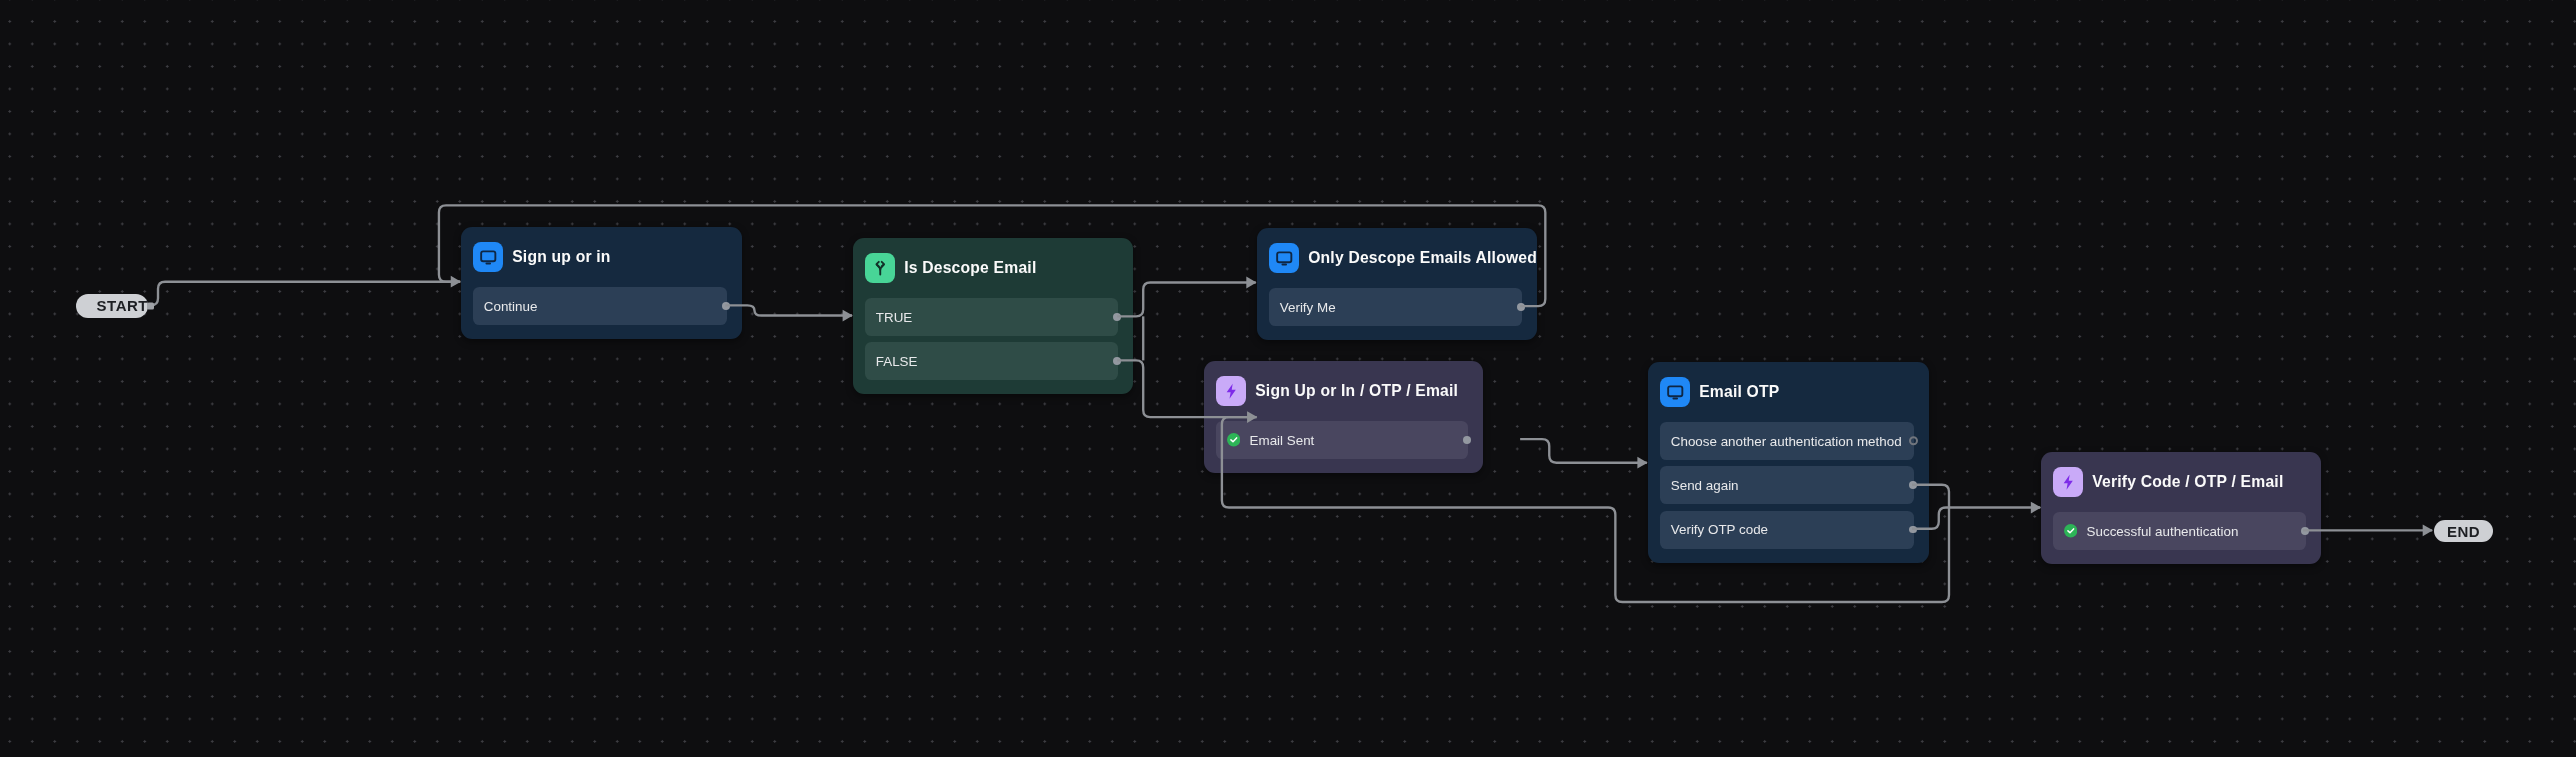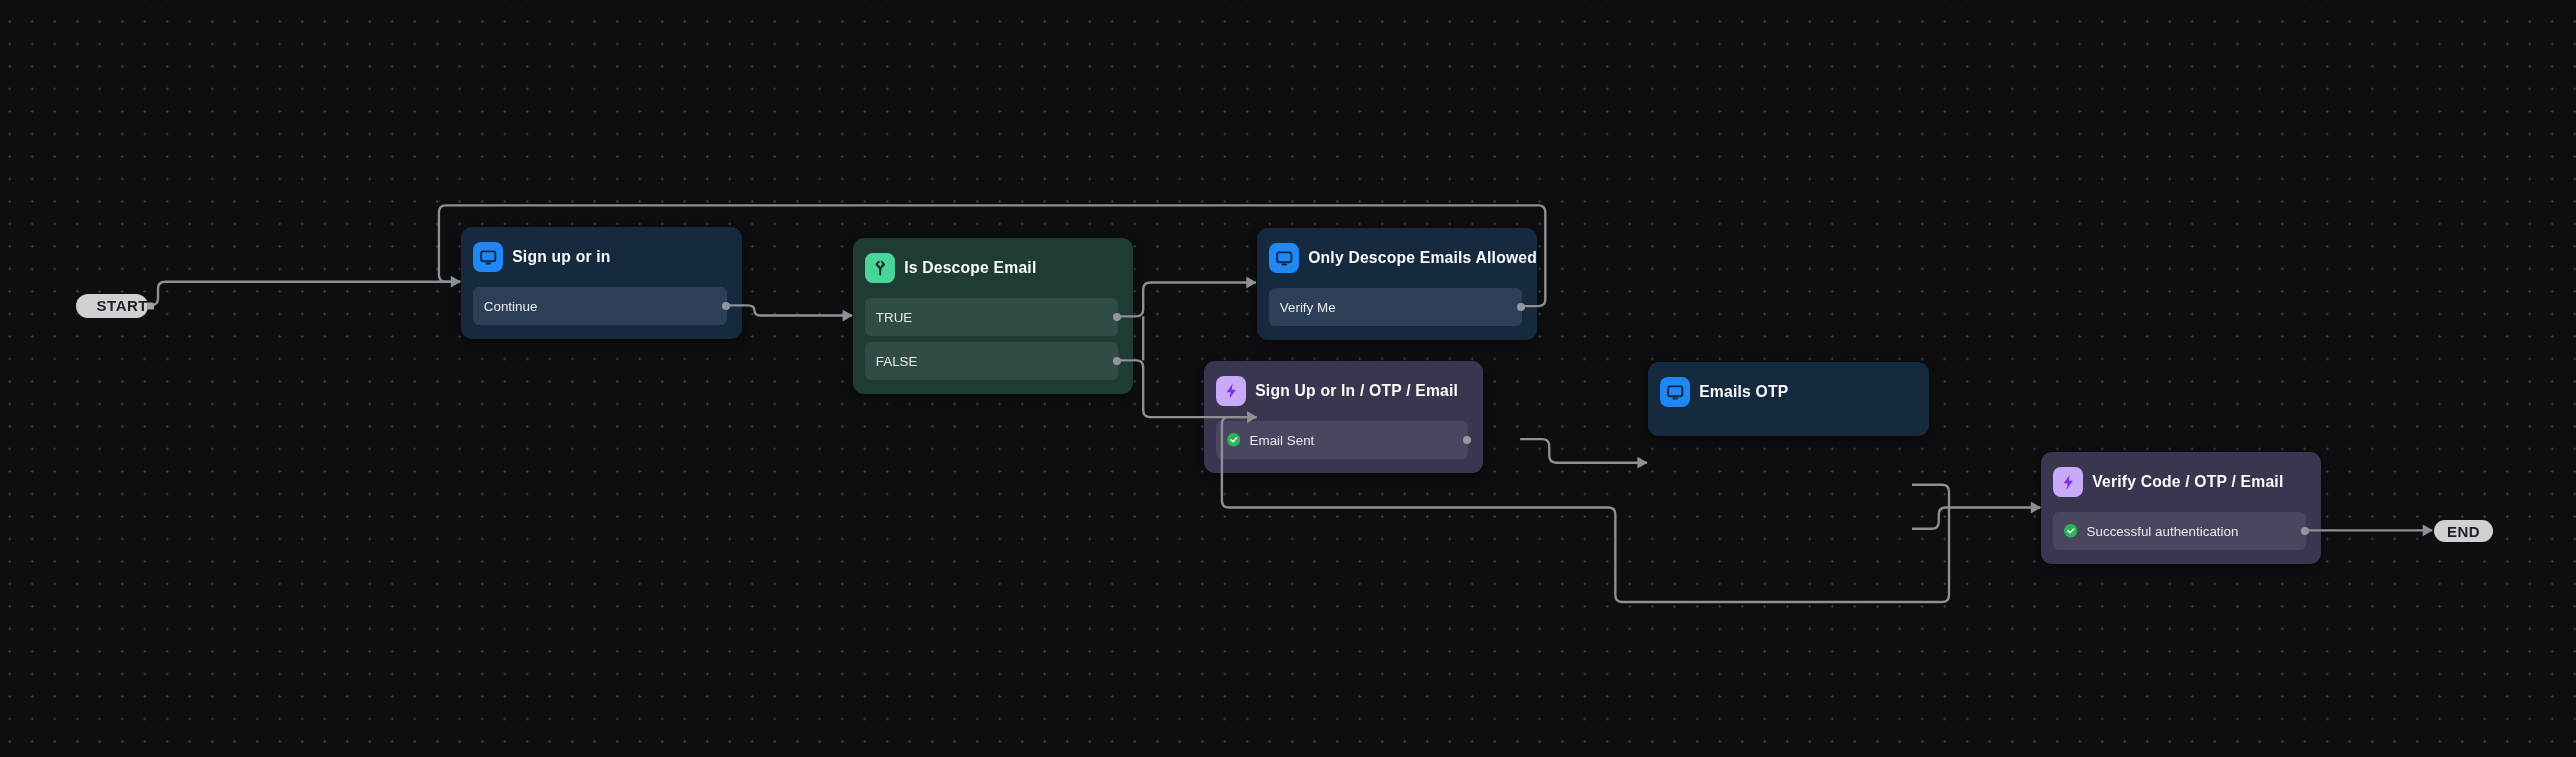--- a/index.html
+++ b/index.html
@@ -185,21 +185,35 @@
   </div>
 
   <div class="node" style="left: 1648px; top: 362px; width: 281px; --node-bg: #15293f; --row-bg: #2c3f56; --icon-bg: #1f88f6; --icon-fg: #0e2745;">
     <div class="node-header">
       <span class="node-icon">
         <svg width="20.5" height="20.5" viewBox="0 0 26 26" fill="none">
           <rect x="4" y="5.5" width="18" height="12.5" rx="2.5" stroke="var(--icon-fg)" stroke-width="2.4"></rect>
           <rect x="9.5" y="19.5" width="7" height="2.6" rx="1.2" fill="var(--icon-fg)"></rect>
         </svg>
       </span>
-      <span class="node-title">Emails OTP</span>
+      <span class="node-title">Email OTP</span>
+    </div>
+    <div class="node-rows">
+      <div class="row">
+        <span class="row-label">Choose another authentication method</span>
+        <span class="port hollow"></span>
+      </div>
+      <div class="row">
+        <span class="row-label">Send again</span>
+        <span class="port"></span>
+      </div>
+      <div class="row">
+        <span class="row-label">Verify OTP code</span>
+        <span class="port"></span>
+      </div>
     </div>
   </div>
 
   <div class="node" style="left: 2041px; top: 452px; width: 280px; --node-bg: #393650; --row-bg: #49465f; --icon-bg: #c9aaf8; --icon-fg: #7e2be8;">
     <div class="node-header">
       <span class="node-icon">
         <svg width="20.5" height="20.5" viewBox="0 0 26 26">
           <path d="M14.8 3.5 L7.2 14.4 L12.2 14.4 L10.8 22.5 L18.8 11.2 L13.6 11.2 Z" fill="var(--icon-fg)"></path>
         </svg>
       </span>

